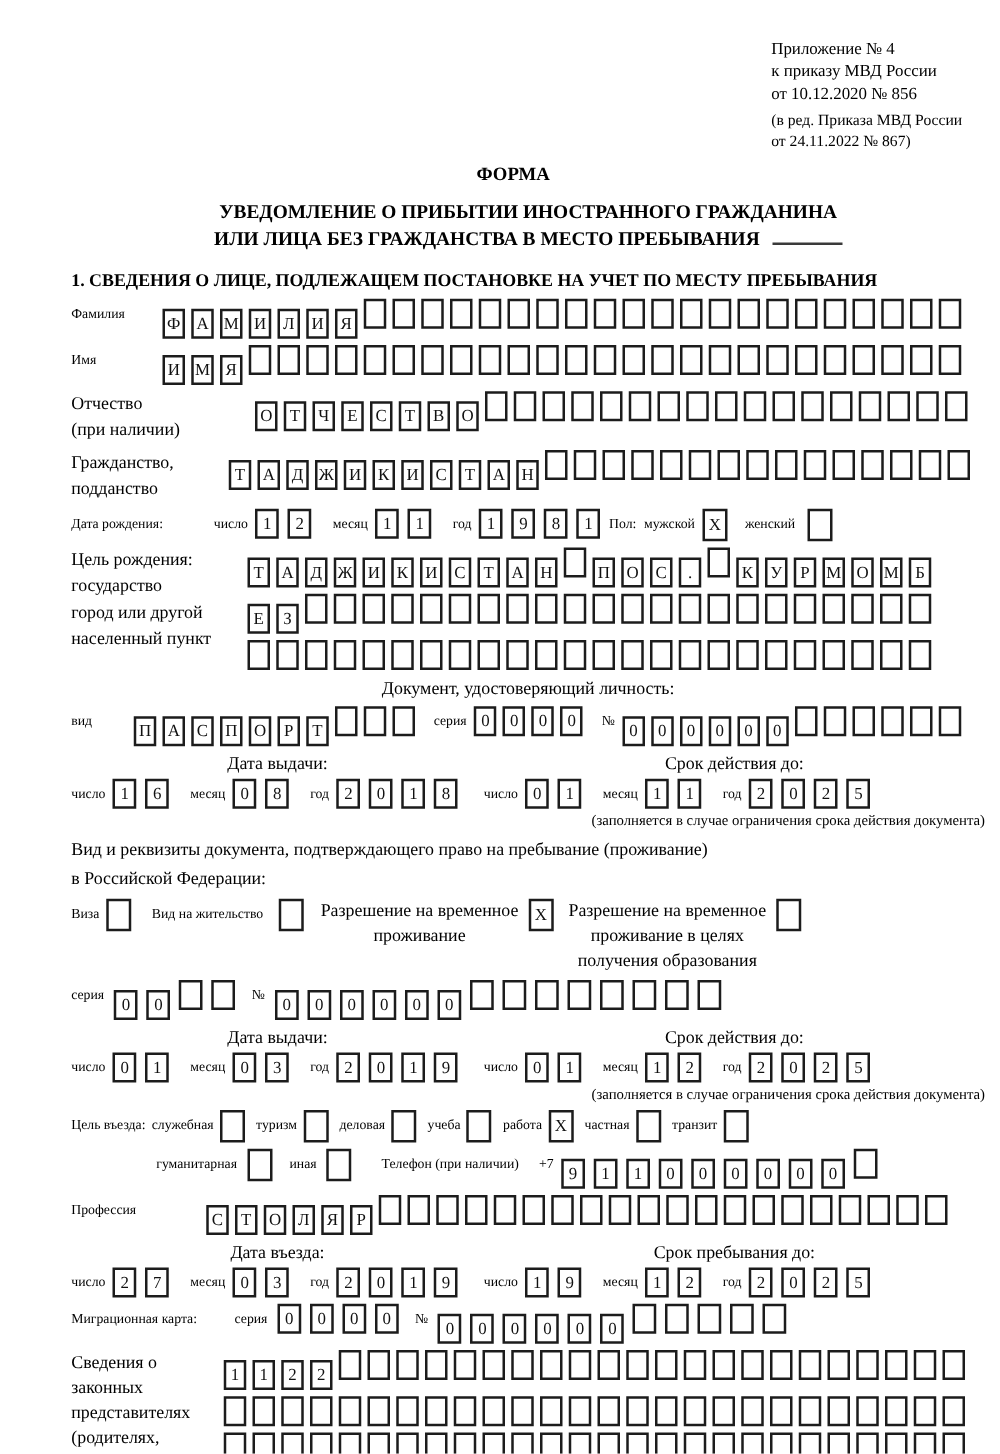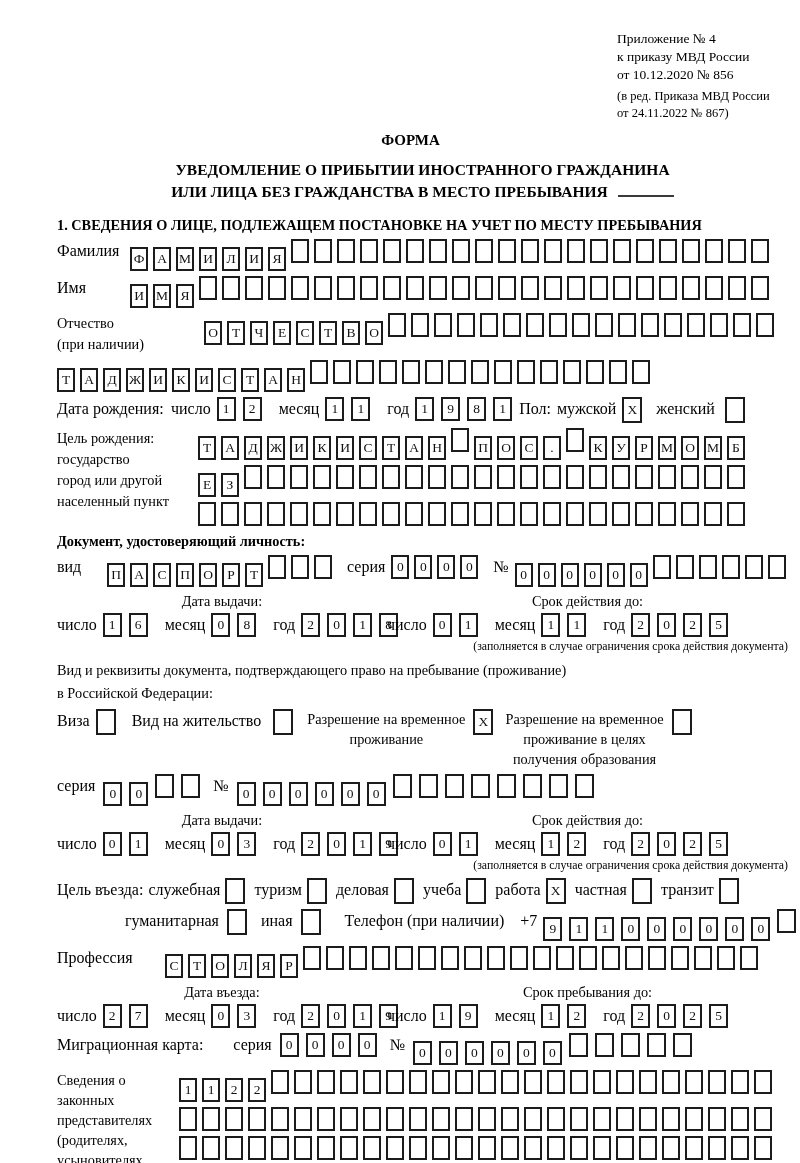--- a/index.html
+++ b/index.html
@@ -6,33 +6,33 @@
   html,body{margin:0;padding:0;background:#fff}
   .page{width:800px;height:1163px;padding:30px 12px 0 57px;overflow:hidden;background:#fff;
         color:#000;font-family:"Liberation Serif","DejaVu Serif",serif}
   .hdr{margin-left:560px;font-size:13.5px;line-height:18px}
   .hdr-sub{margin-top:4px;font-size:12.5px;line-height:17px}
   .forma{margin-top:10px;padding-right:24px;text-align:center;font-weight:700;font-size:15px}
   .title{margin-top:10px;text-align:center;font-weight:700;font-size:15.5px;line-height:22px}
   .blank{display:inline-block;width:56px;height:15px;border-bottom:2px solid #3a3a3a;margin-left:10px}
   .sec-head{margin-top:14px;font-weight:700;font-size:14.3px}
   .row{display:flex;align-items:flex-start;margin-top:5px}
-  .lbl{font-size:16px;line-height:24px;white-space:nowrap}
+  .lbl{font-size:11px;line-height:24px;white-space:nowrap}
   .boxes{font-size:0;white-space:nowrap}
   .bx{display:inline-block;width:18px;height:24px;border:2px solid #1c1c1c;margin-right:5px;
       text-align:center;font-size:13.5px;line-height:20px;color:#111}
   .sp .bx{width:19px;margin-right:7px}
   .cb .bx{width:20px;height:26px;line-height:22px;margin-right:0}
   .w50{width:50px;flex:none}.w73{width:73px;flex:none}.w108{width:108px;flex:none}
   .w122{width:122px;flex:none}.w126{width:126px;flex:none}.w141{width:141px;flex:none}.w147{width:147px;flex:none}
   .lblcol{font-size:14.3px;line-height:21px;flex:none}
   .lblcol div{white-space:nowrap}
   .boxcol{flex:1}
   .boxcol .boxes{display:block;margin-bottom:5px}
-  .doc-head{margin-top:2px;text-align:left;font-weight:700;font-size:14.3px}
+  .doc-head{margin-top:2px;text-align:center;font-weight:400;font-size:14.3px}
   .dates{display:flex;margin-top:5px}
   .dcol.left{width:330px;flex:none}
   .dcol.right{flex:1}
   .dhead{text-align:center;font-size:14.3px;line-height:18px}
   .dfields{display:flex;align-items:flex-start;margin-top:3px}
   .dnote{margin-top:2px;text-align:right;font-size:11.8px}
   .para{margin-top:6px;font-size:14.3px;line-height:21px}
   .stack{font-size:14.3px;line-height:20px;text-align:center}
   .dlbl{margin:0 6px 0 10px}
   .dlbl0{margin-right:6px}
@@ -80,20 +80,24 @@
 
   <div class="row">
     <div class="lblcol w147">
       <div>Отчество</div>
       <div>(при наличии)</div>
     </div>
     <span class="boxes"><span class="bx">О</span><span class="bx">Т</span><span class="bx">Ч</span><span class="bx">Е</span><span class="bx">С</span><span class="bx">Т</span><span class="bx">В</span><span class="bx">О</span><span class="bx"></span><span class="bx"></span><span class="bx"></span><span class="bx"></span><span class="bx"></span><span class="bx"></span><span class="bx"></span><span class="bx"></span><span class="bx"></span><span class="bx"></span><span class="bx"></span><span class="bx"></span><span class="bx"></span><span class="bx"></span><span class="bx"></span><span class="bx"></span><span class="bx"></span></span>
   </div>
 
   <div class="row">
+    <div class="lblcol w126">
+      <div>Гражданство,</div>
+      <div>подданство</div>
+    </div>
     <span class="boxes"><span class="bx">Т</span><span class="bx">А</span><span class="bx">Д</span><span class="bx">Ж</span><span class="bx">И</span><span class="bx">К</span><span class="bx">И</span><span class="bx">С</span><span class="bx">Т</span><span class="bx">А</span><span class="bx">Н</span><span class="bx"></span><span class="bx"></span><span class="bx"></span><span class="bx"></span><span class="bx"></span><span class="bx"></span><span class="bx"></span><span class="bx"></span><span class="bx"></span><span class="bx"></span><span class="bx"></span><span class="bx"></span><span class="bx"></span><span class="bx"></span><span class="bx"></span></span>
   </div>
 
   <div class="row">
     <span class="lbl w108">Дата рождения:</span>
     <span class="lbl dlbl0 ml6">число</span>
     <span class="boxes sp"><span class="bx">1</span><span class="bx">2</span></span>
     <span class="lbl dlbl">месяц</span>
     <span class="boxes sp"><span class="bx">1</span><span class="bx">1</span></span>
     <span class="lbl dlbl">год</span>

